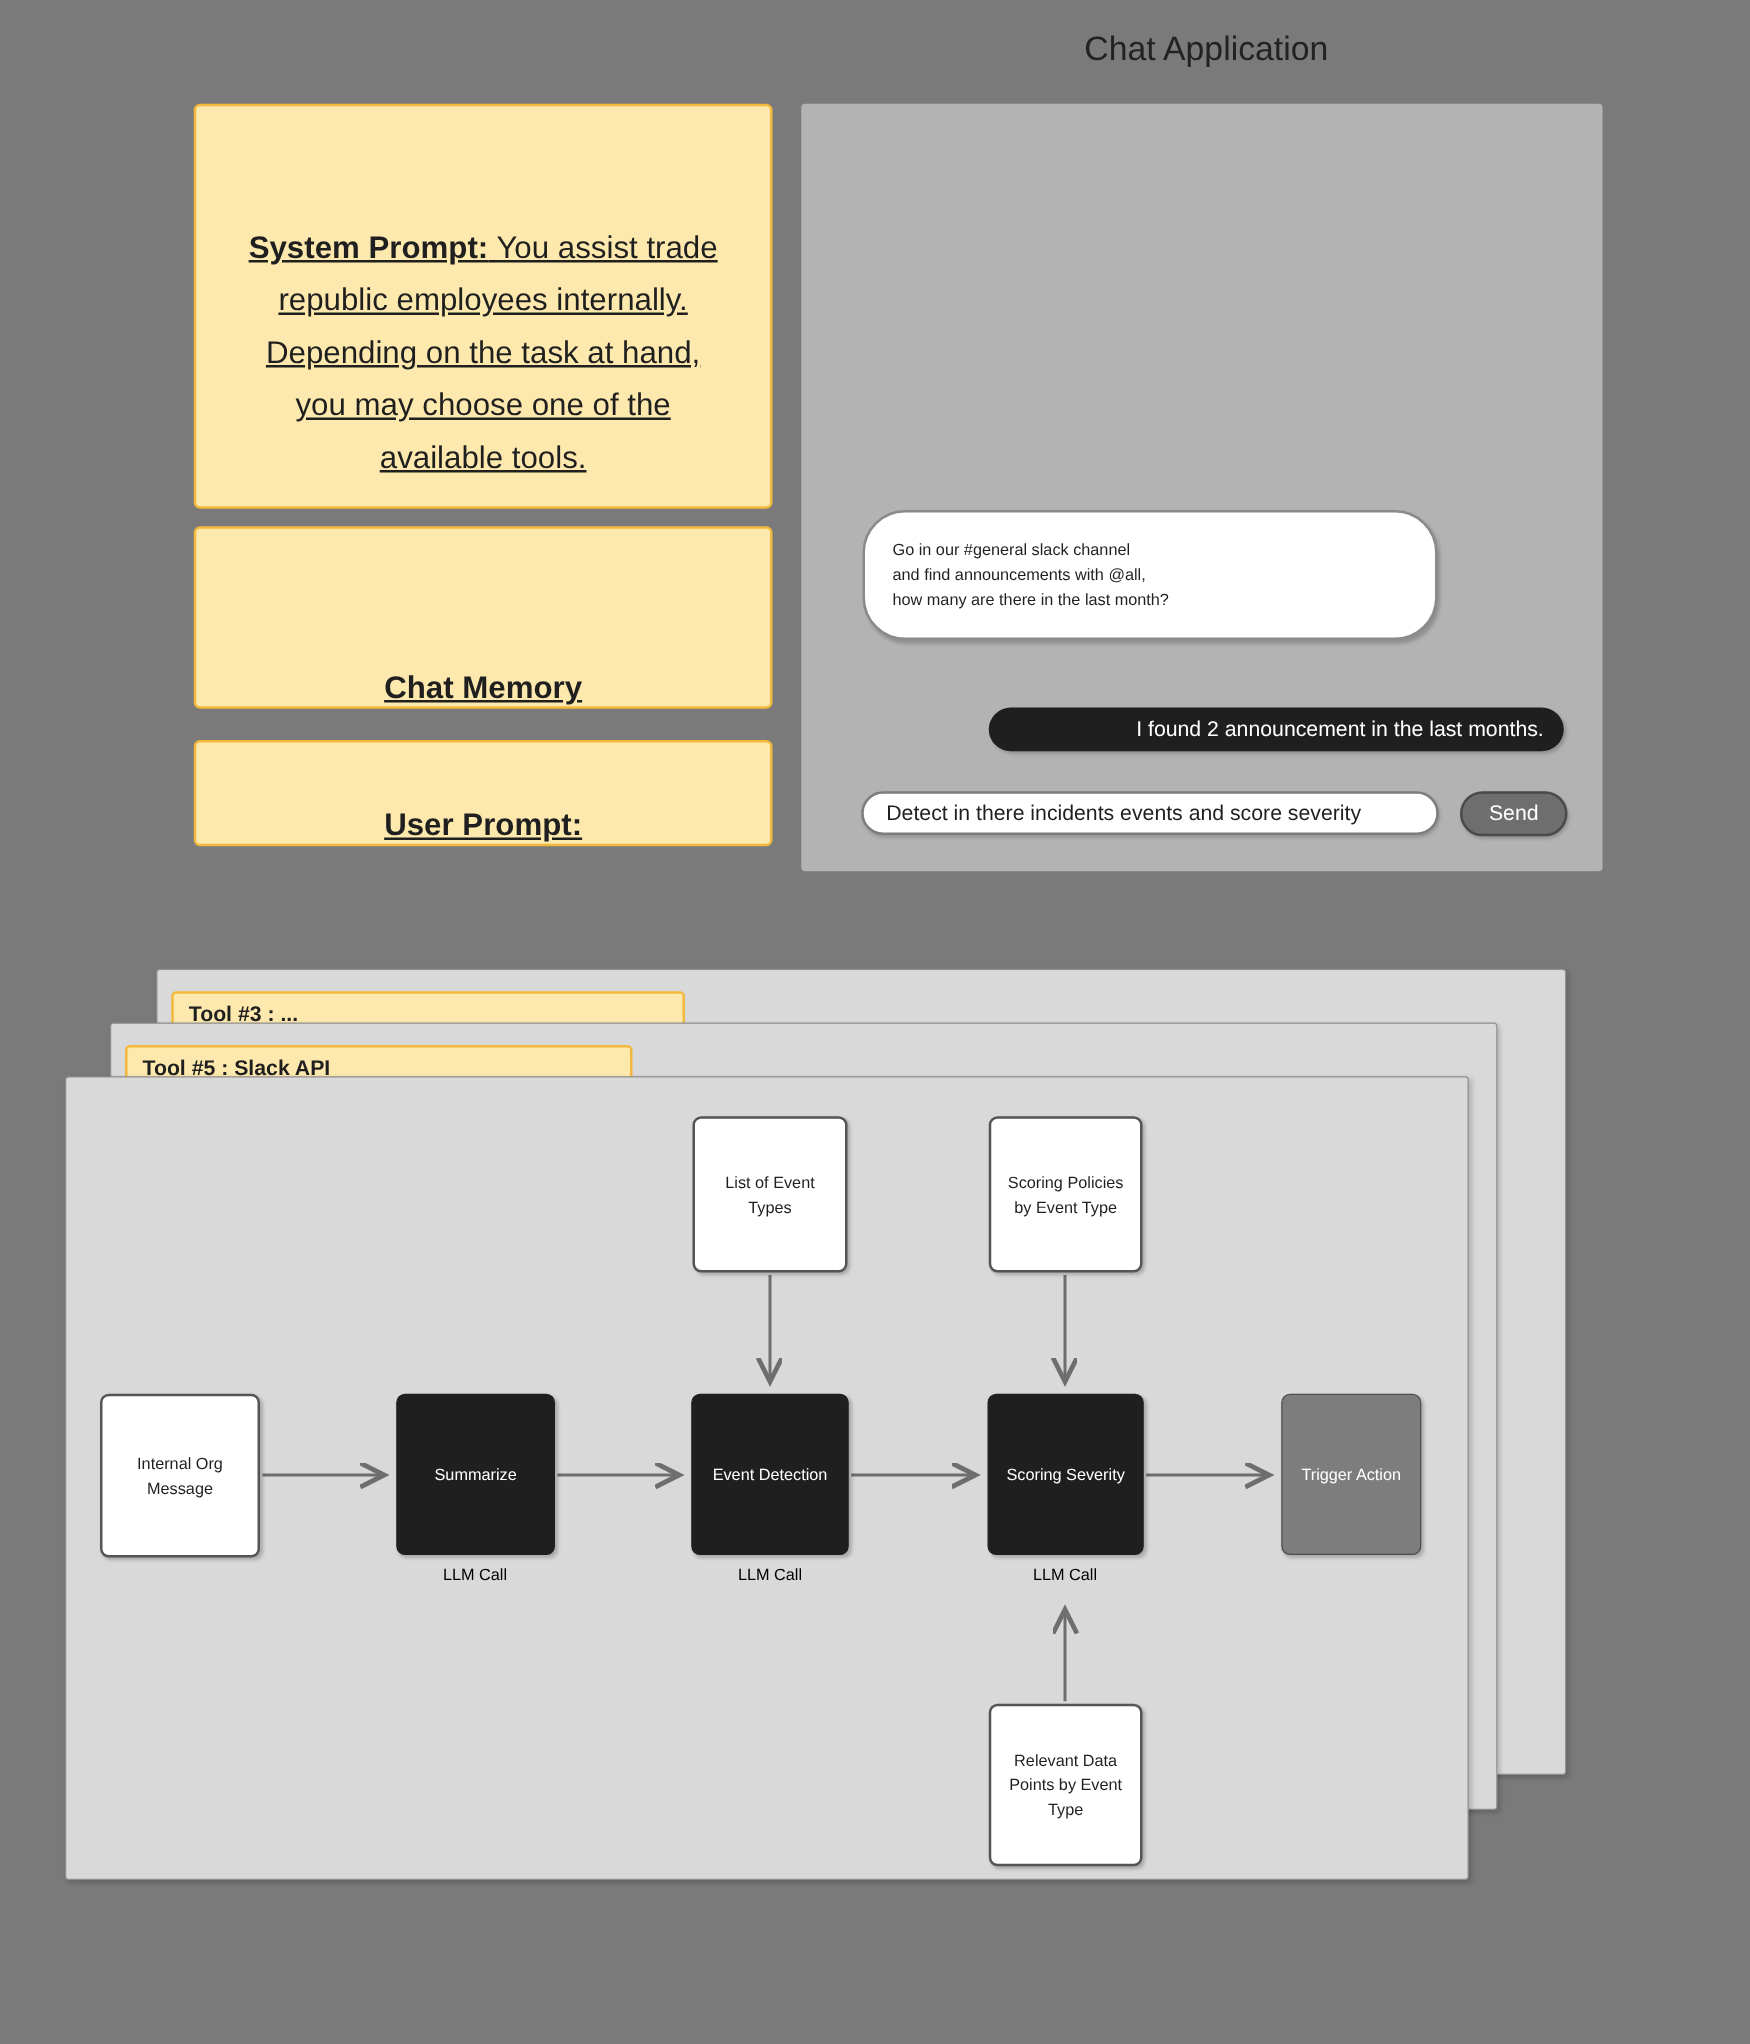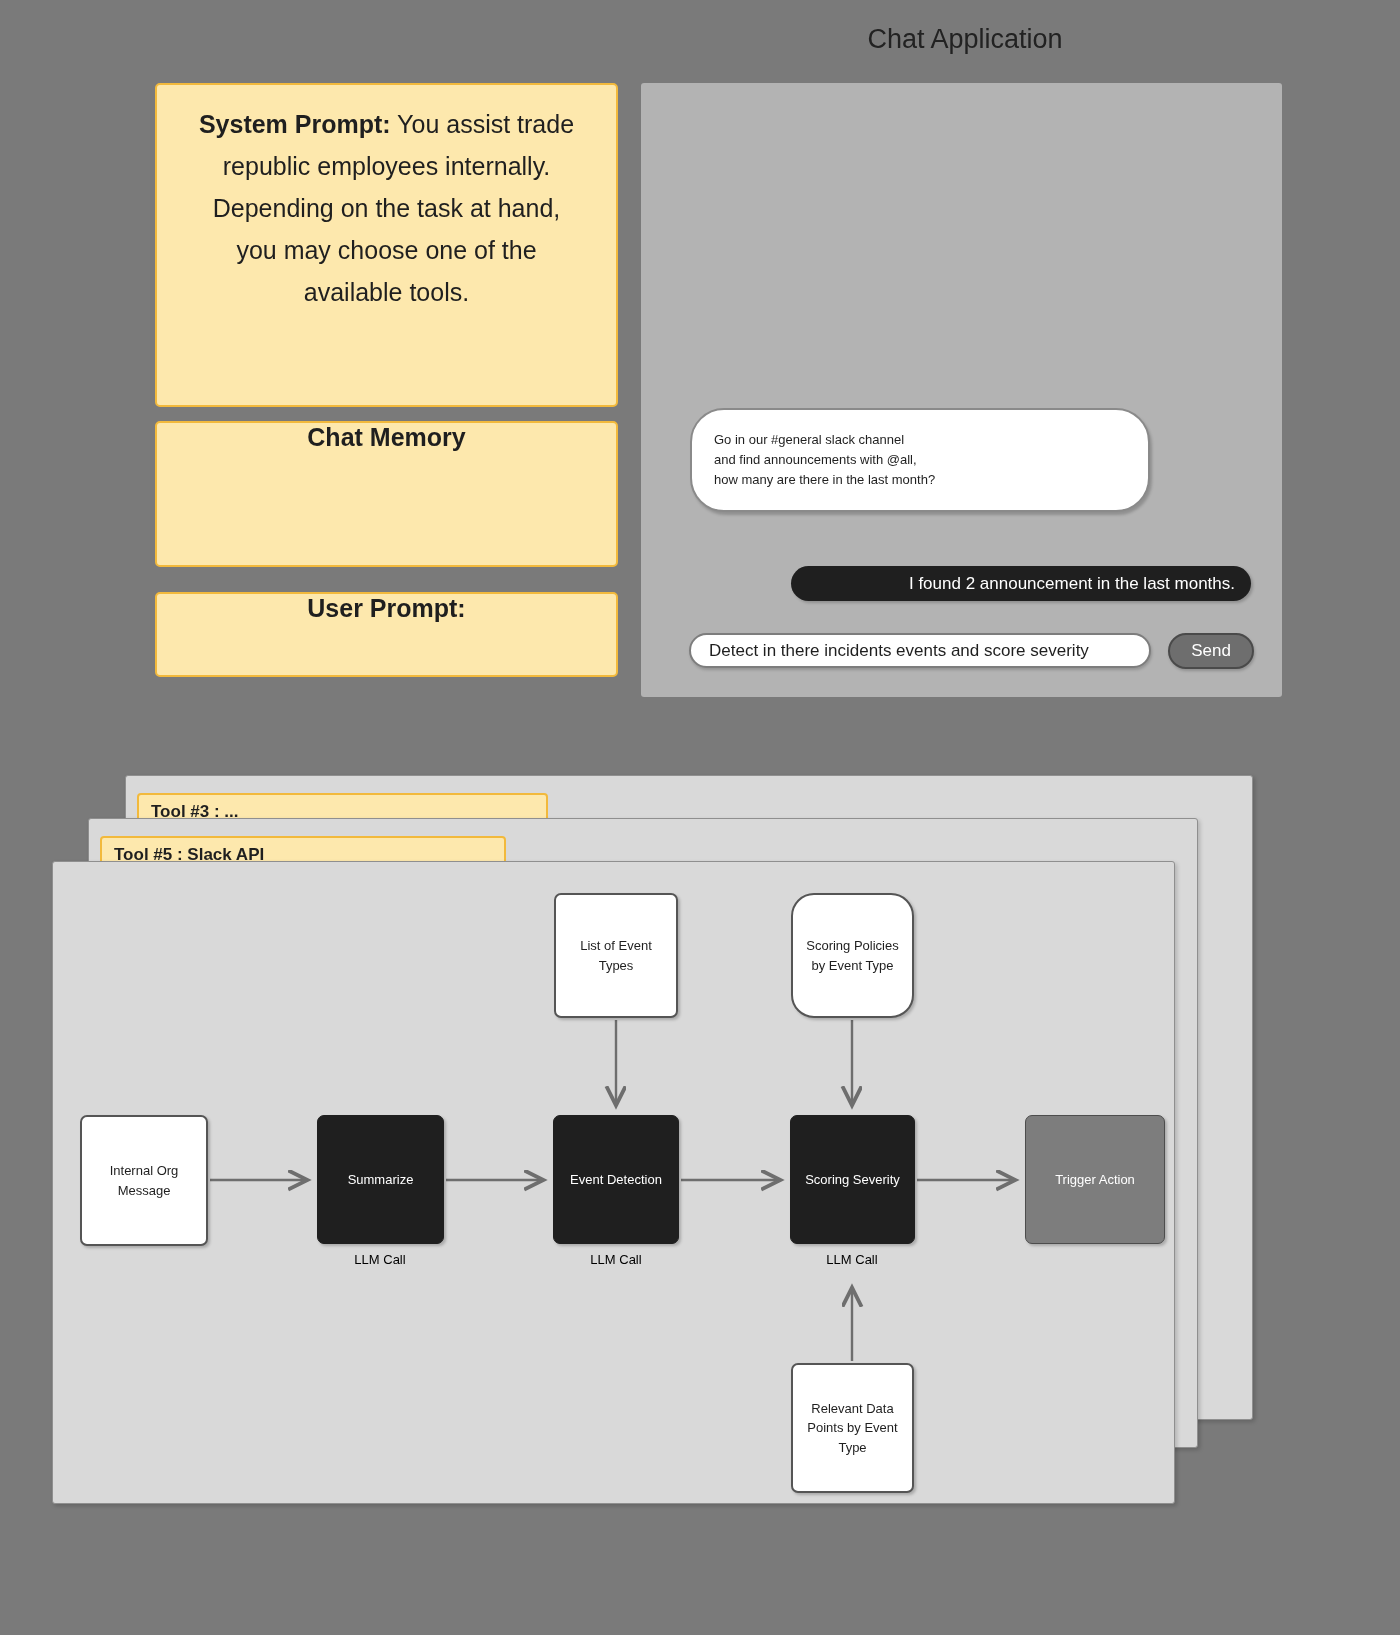--- a/index.html
+++ b/index.html
@@ -25,23 +25,24 @@
   #title-chat-app{left:660px;top:24px;width:610px;}
 
   
   .yellow-card{
     position:absolute;
     background:#fde8ad;
     border:2px solid #f2b93c;
     border-radius:5px;
     box-sizing:border-box;
     display:flex;
-    align-items:flex-start;
+    align-items:flex-end;
     justify-content:center;
     text-align:center;
+    text-decoration:underline;
   }
   #system-prompt-card{
     left:155px;top:83px;width:463px;height:324px;
     padding:18px 40px;
   }
   #system-prompt-text{
     font-size:25px;line-height:1.68;
   }
   #system-prompt-text b{font-weight:bold;}
   #chat-memory-card{left:155px;top:421px;width:463px;height:146px;}
@@ -149,26 +150,26 @@
     font-size:13px;
     line-height:1.5;
     padding:6px;
     box-shadow:2px 2px 3px rgba(0,0,0,.22);
   }
   .node-white{background:#ffffff;border:2px solid #555;color:#1f1f1f;}
   .node-black{background:#1f1f1f;border:1px solid #1f1f1f;color:#ffffff;}
   .node-grey{background:#7d7d7d;border:1.5px solid #4d4d4d;color:#ffffff;}
 
   #node-list-event-types{left:554px;top:893px;width:124px;height:125px;}
-  #node-scoring-policies{left:791px;top:893px;width:123px;height:125px;border-radius:23px;}
+  #node-scoring-policies{left:791px;top:893px;width:123px;height:125px;}
   #node-internal-org-message{left:80px;top:1115px;width:128px;height:131px;}
   #node-summarize{left:317px;top:1115px;width:127px;height:129px;}
   #node-event-detection{left:553px;top:1115px;width:126px;height:129px;}
   #node-scoring-severity{left:790px;top:1115px;width:125px;height:129px;}
-  #node-trigger-action{left:1025px;top:1115px;width:140px;height:129px;}
+  #node-trigger-action{left:1025px;top:1115px;width:112px;height:129px;}
   #node-relevant-data-points{left:791px;top:1363px;width:123px;height:130px;}
 
   .llm-label{
     position:absolute;
     font-size:13px;
     color:#000000;
     text-align:center;
     width:130px;
   }
   #llm-call-1{left:315px;top:1252px;}

